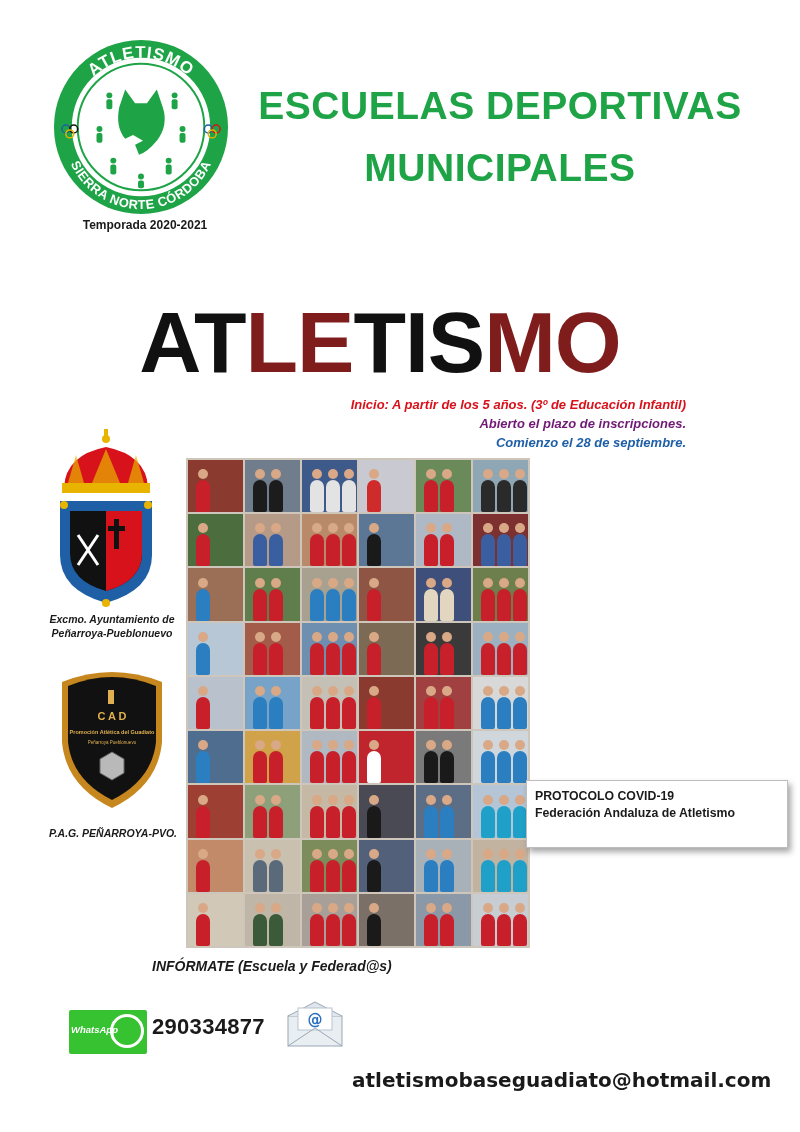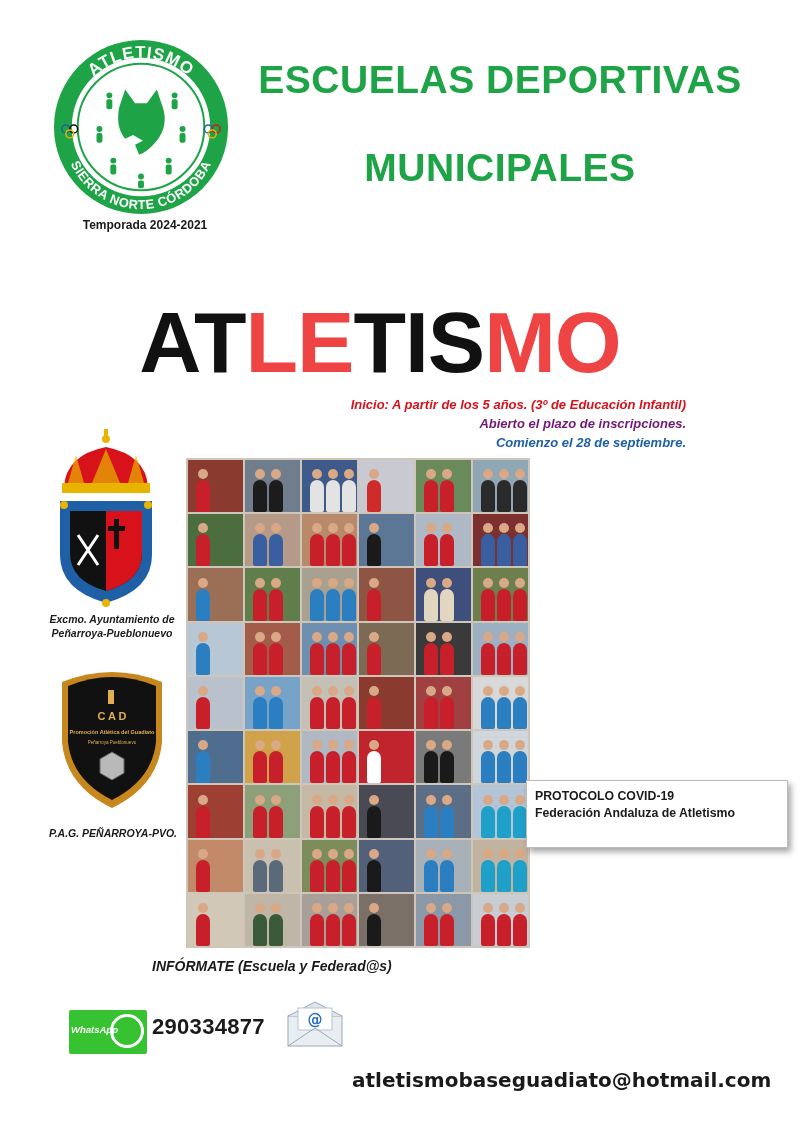--- a/index.html
+++ b/index.html
@@ -7,27 +7,27 @@
   body { position: relative; font-family: "Liberation Sans", sans-serif; }
 
   .abs { position: absolute; }
 
   
   #club-logo { left: 52px; top: 38px; width: 178px; height: 178px; }
   #season { left: 60px; top: 218px; width: 170px; text-align: center; font-size: 12px; font-weight: bold; color: #1a1a1a; }
 
   
   .headline { left: 230px; width: 540px; text-align: center; color: #1ea447; font-weight: bold; font-size: 39px; letter-spacing: 0.5px; }
-  #headline-1 { top: 58px; }
+  #headline-1 { top: 84px; }
   #headline-2 { top: 146px; }
 
   
   #sport-title { left: 0; top: 292px; width: 760px; text-align: center; font-size: 86px; font-weight: bold; letter-spacing: -1px; line-height: 100px; }
   #sport-title .blk { color: #111111; }
-  #sport-title .red { color: #ef4444; }
+  #sport-title .red { color: #7f1d1d; }
 
   
   .info { right: 114px; text-align: center; font-size: 13px; font-style: italic; font-weight: bold; }
   #info-1 { top: 397px; color: #d8121b; }
   #info-2 { top: 416px; color: #701a75; }
   #info-3 { top: 435px; color: #1f5fa6; }
 
   
   #town-crest { left: 56px; top: 425px; width: 100px; height: 185px; }
   .caption { font-size: 10.5px; font-weight: bold; font-style: italic; color: #1a1a1a; text-align: center; line-height: 14px; }
@@ -97,21 +97,21 @@
 
   <g fill="none" stroke-width="1.5">
     <circle cx="14" cy="92" r="4" stroke="#1f5fa6"></circle>
       <circle cx="22" cy="92" r="4" stroke="#111"></circle>
     <circle cx="18" cy="97" r="4" stroke="#e8b400"></circle>
     <circle cx="158" cy="92" r="4" stroke="#1f5fa6"></circle>
       <circle cx="166" cy="92" r="4" stroke="#d8121b"></circle>
     <circle cx="162" cy="97" r="4" stroke="#e8b400"></circle>
   </g>
 </svg>
-<div id="season" class="abs">Temporada 2024-2021</div>
+<div id="season" class="abs">Temporada 2020-2021</div>
 
 <div id="headline-1" class="abs headline">ESCUELAS DEPORTIVAS</div>
 <div id="headline-2" class="abs headline">MUNICIPALES</div>
 
 <div id="sport-title" class="abs">
   <span class="blk">AT</span><span class="red">LE</span><span class="blk">TIS</span><span class="red">MO</span>
 </div>
 
 <div id="info-1" class="abs info">Inicio: A partir de los 5 años. (3º de Educación Infantil)</div>
 <div id="info-2" class="abs info">Abierto el plazo de inscripciones.</div>

